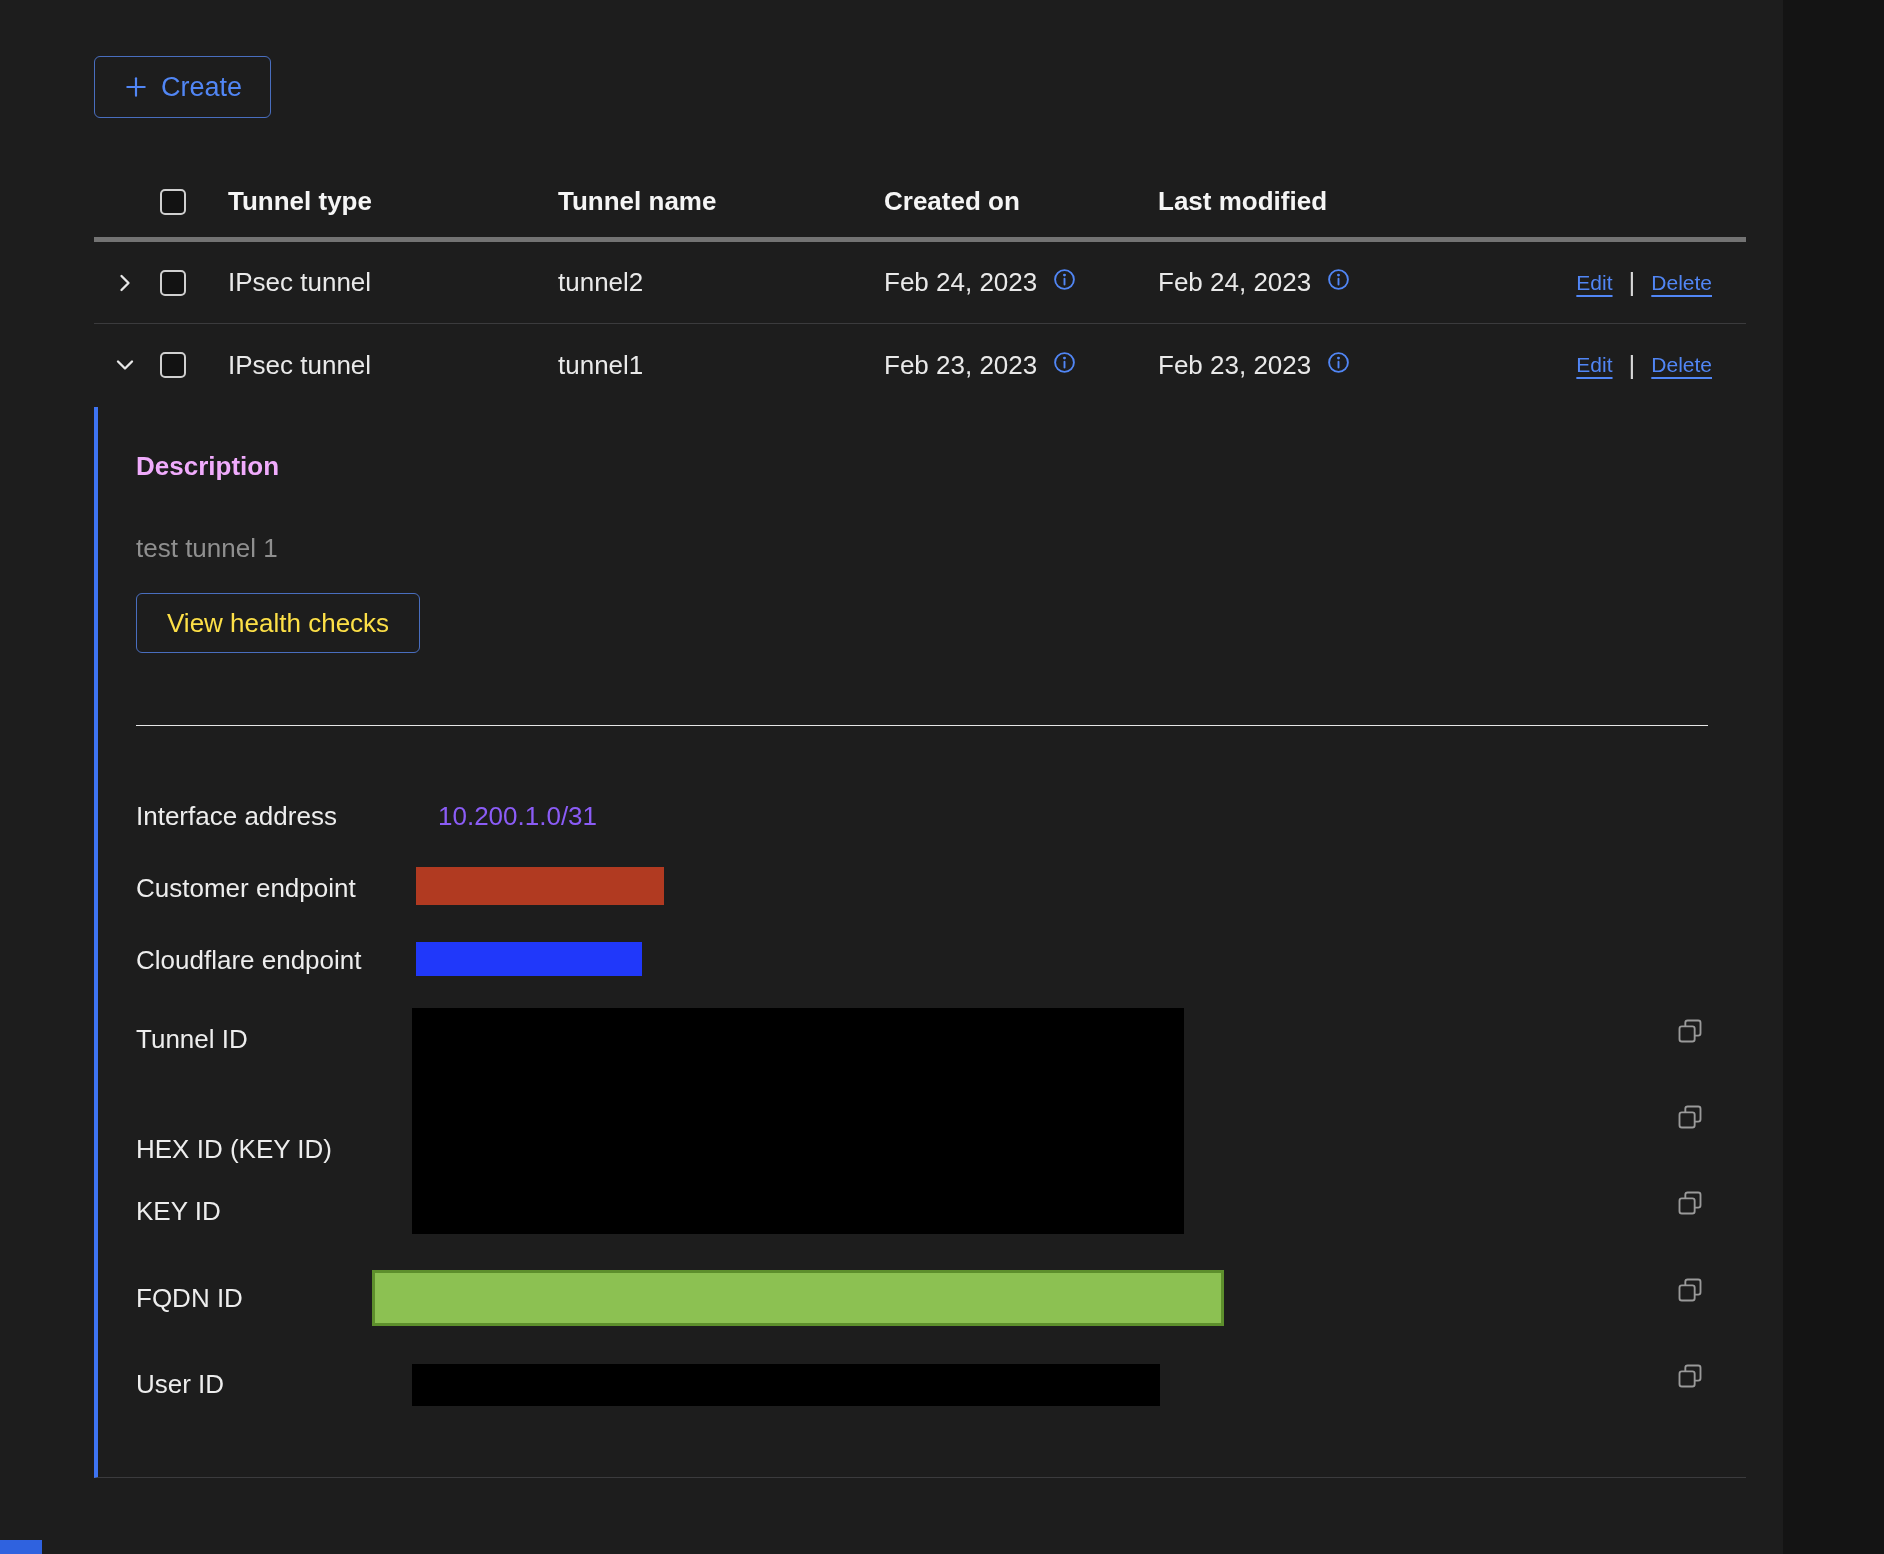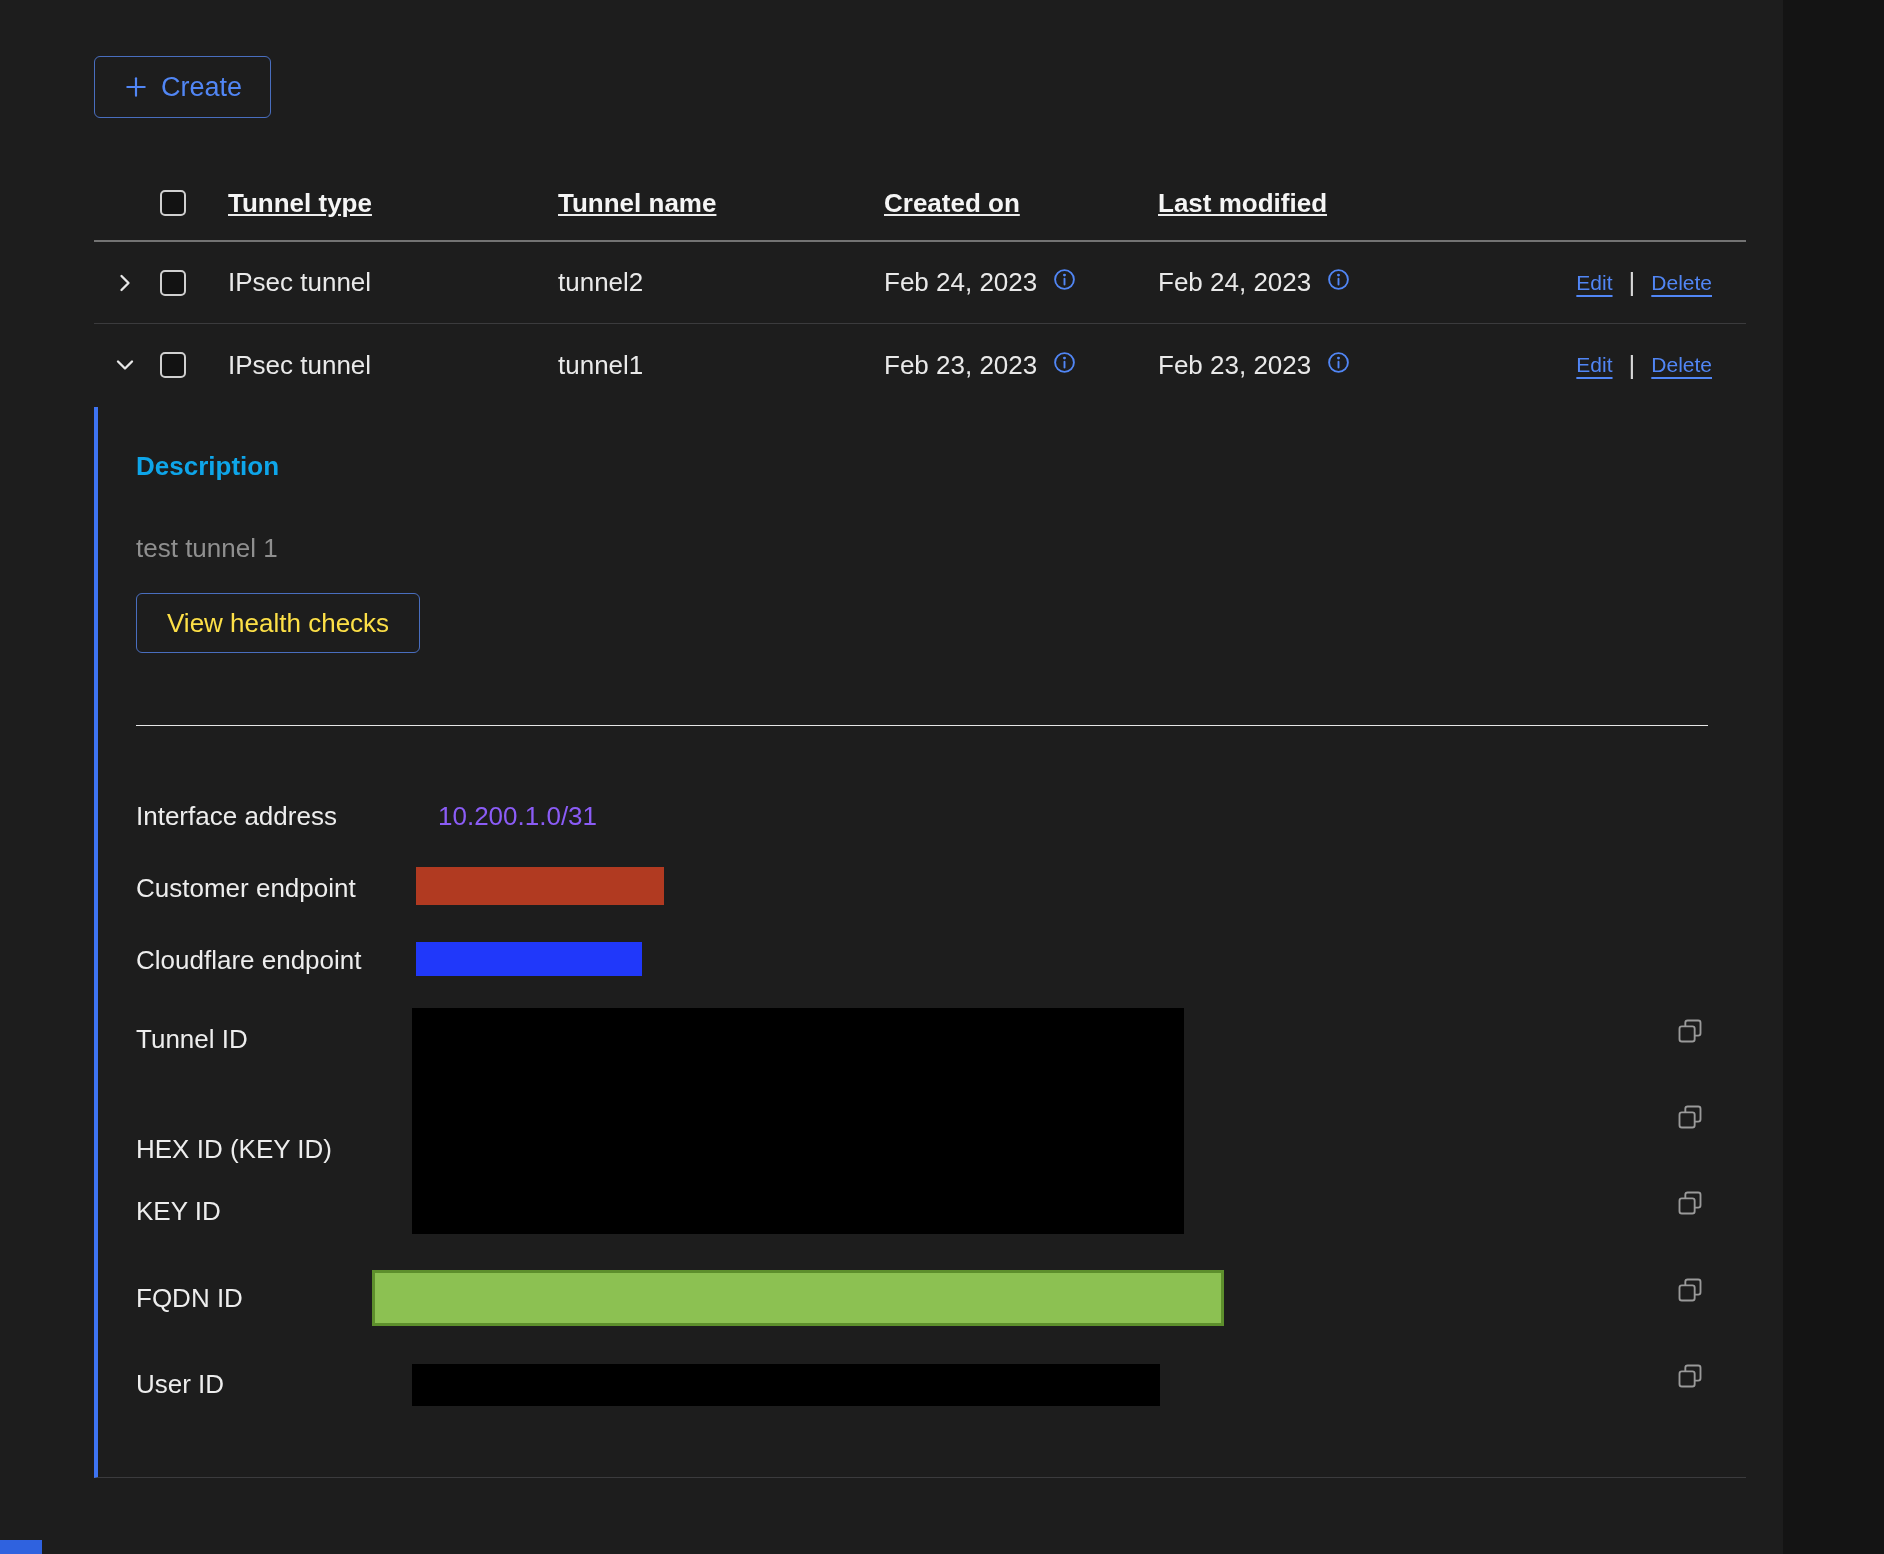--- a/index.html
+++ b/index.html
@@ -26,21 +26,21 @@
   }
   .create-btn svg { display: block; }
 
   
   .table { position: absolute; left: 94px; top: 166px; width: 1652px; }
   .trow {
     display: grid;
     grid-template-columns: 52px 62px 330px 326px 274px 330px 1fr;
     align-items: center;
   }
-  .thead { height: 76px; border-bottom: 2px solid #737373; text-decoration: underline; }
+  .thead { height: 76px; border-bottom: 5px solid #737373; }
   .tbody-row { height: 82px; }
   .row-border { border-bottom: 1px solid #3b3b3d; }
   .cell { padding-left: 20px; font-size: 26px; color: #e9e9e9; display: flex; align-items: center; gap: 16px; }
   .cell.h { font-weight: 700; color: #f5f5f5; }
   .cell.chev { padding-left: 10px; justify-content: center; }
   .cell.cb { padding-left: 14px; }
   .cell.actions { justify-content: flex-end; padding-right: 34px; gap: 16px; }
 
   .checkbox {
     width: 26px; height: 26px;
@@ -58,21 +58,21 @@
 
   .icon-btn { background: none; border: none; padding: 0; cursor: pointer; line-height: 0; }
 
   
   .expanded {
     position: absolute; left: 94px; top: 407px;
     width: 1652px; height: 1071px;
     border-left: 4px solid #3e74f2;
     border-bottom: 1px solid #3b3b3d;
   }
-  .desc-label { position: absolute; left: 38px; top: 44px; font-size: 26px; font-weight: 600; color: #0ea5e9; }
+  .desc-label { position: absolute; left: 38px; top: 44px; font-size: 26px; font-weight: 600; color: #f0abfc; }
   .desc-value { position: absolute; left: 38px; top: 126px; font-size: 26px; color: #8f8f8f; }
   .health-btn {
     position: absolute; left: 38px; top: 186px;
     height: 60px; padding: 0 30px;
     display: inline-flex; align-items: center;
     background: transparent;
     border: 1px solid rgba(88, 138, 245, 0.75); border-radius: 6px;
     color: #fde047; font-size: 26px; font-family: inherit; cursor: pointer;
   }
   .divider { position: absolute; left: 38px; top: 318px; width: 1572px; height: 1px; background: #e6e6e6; }

